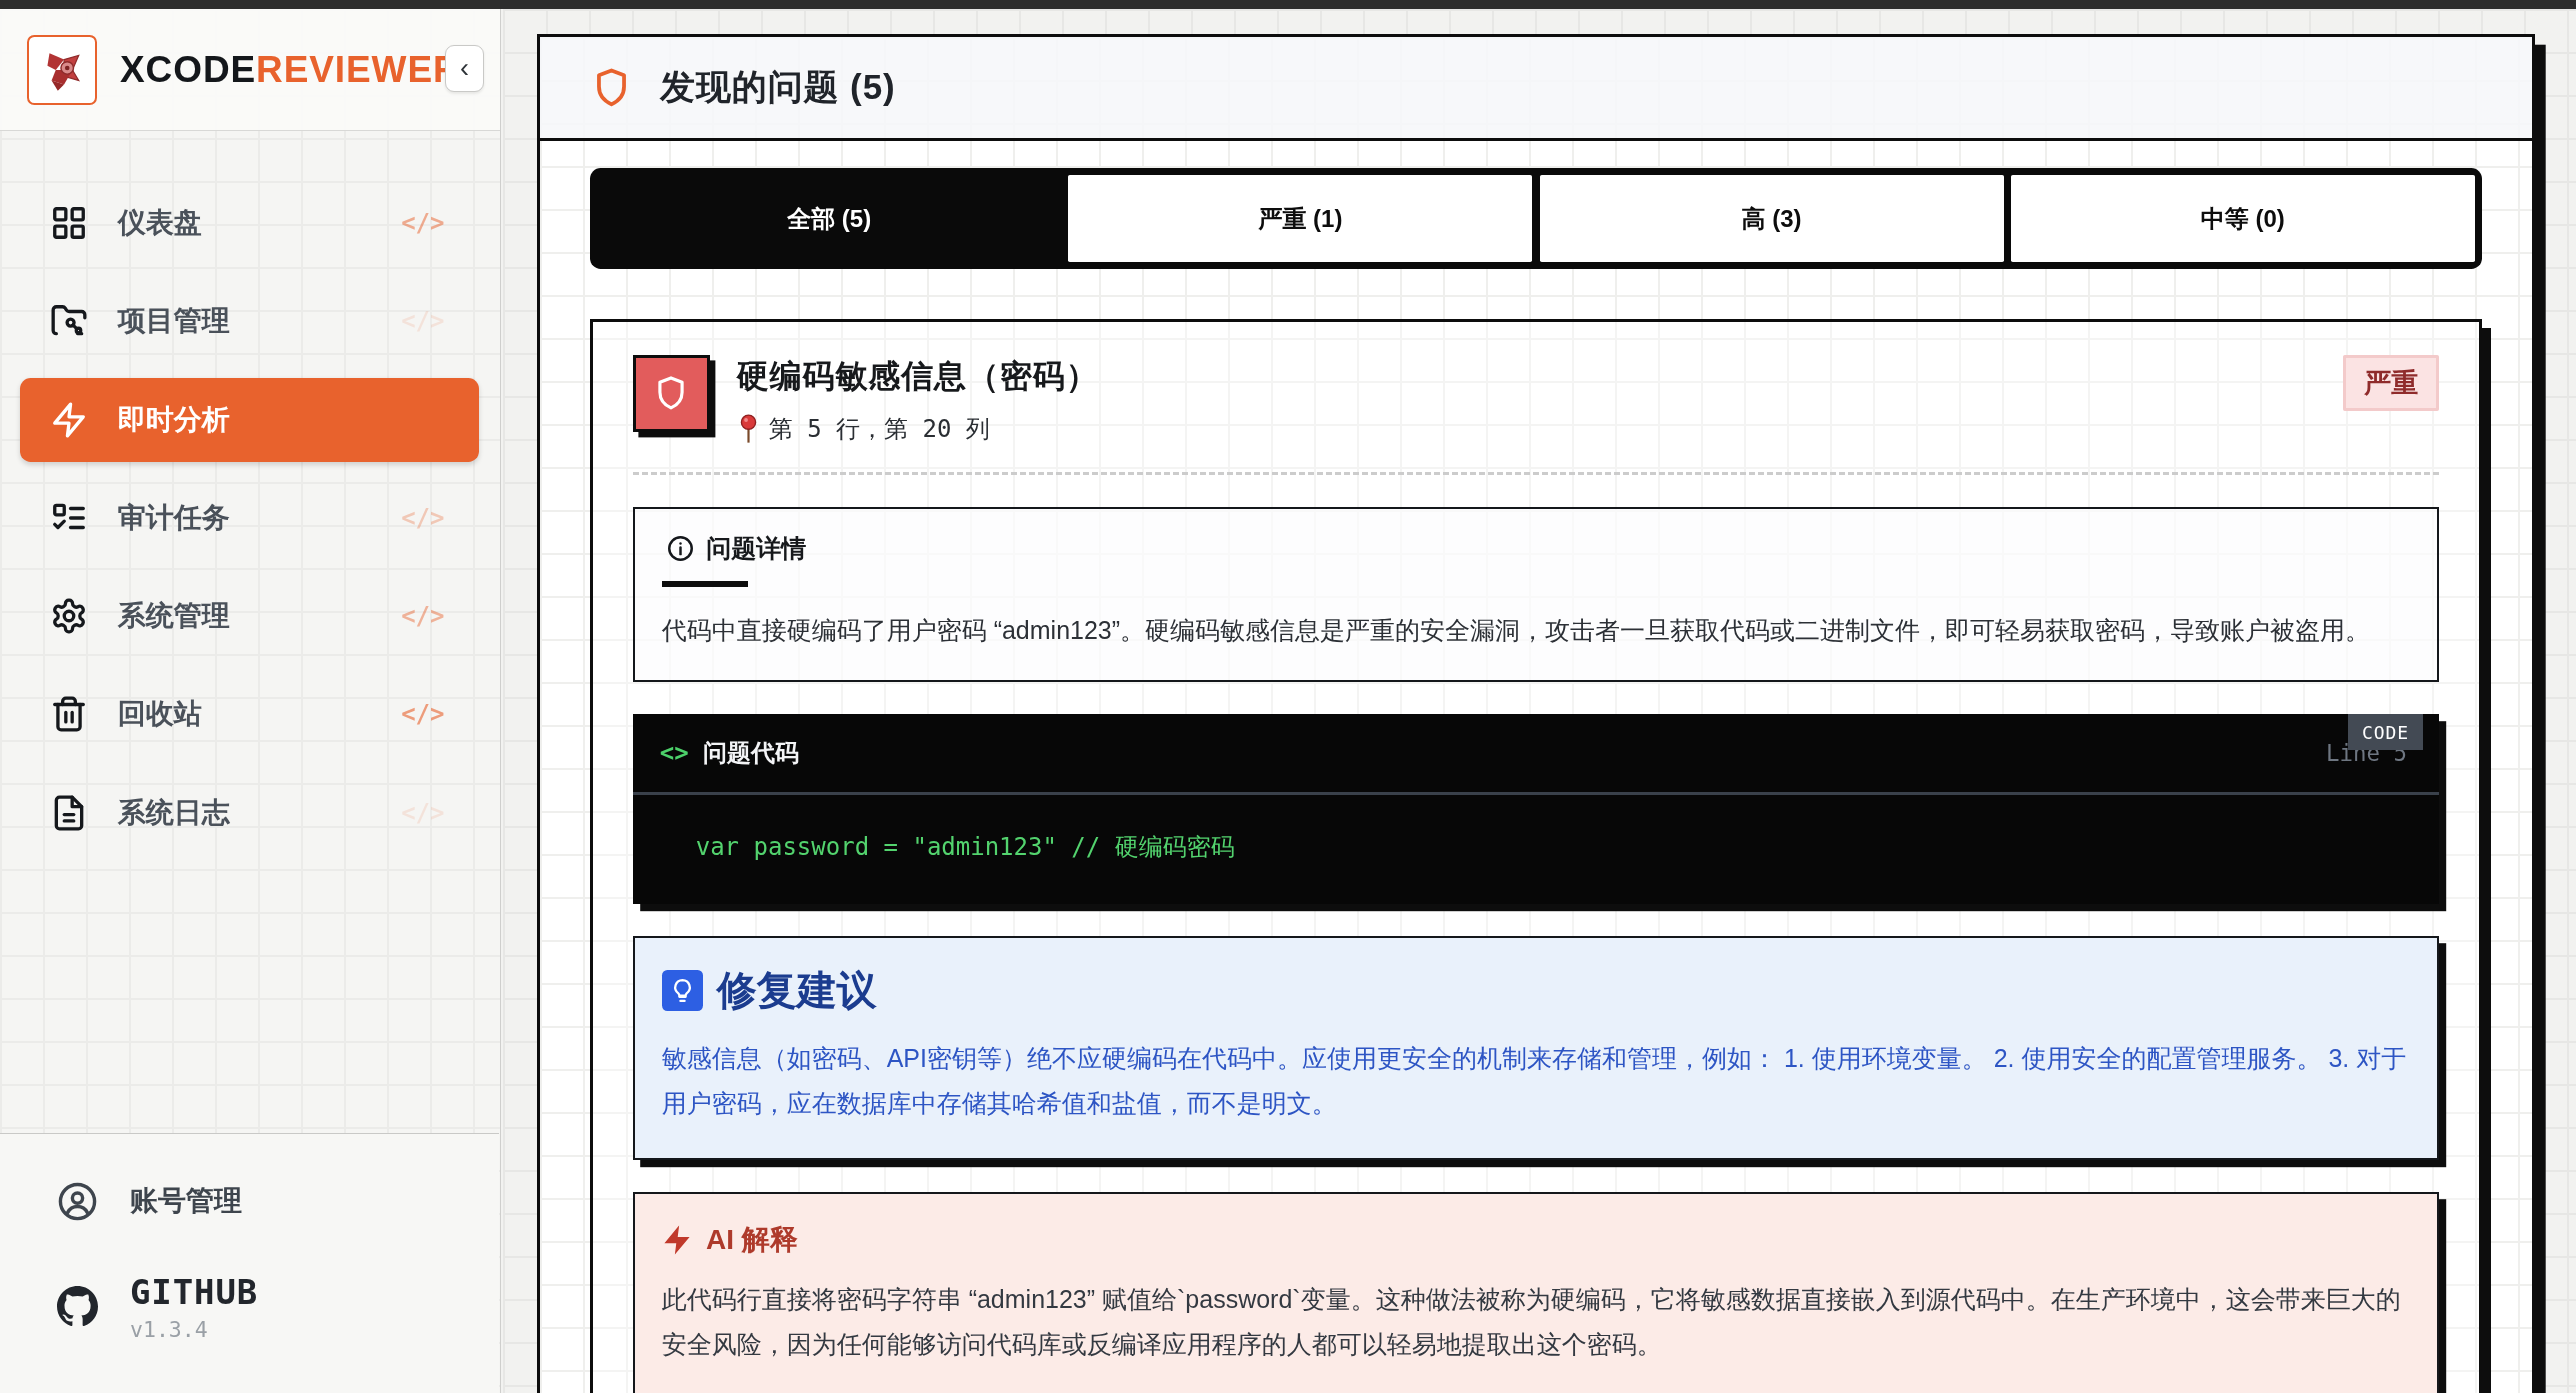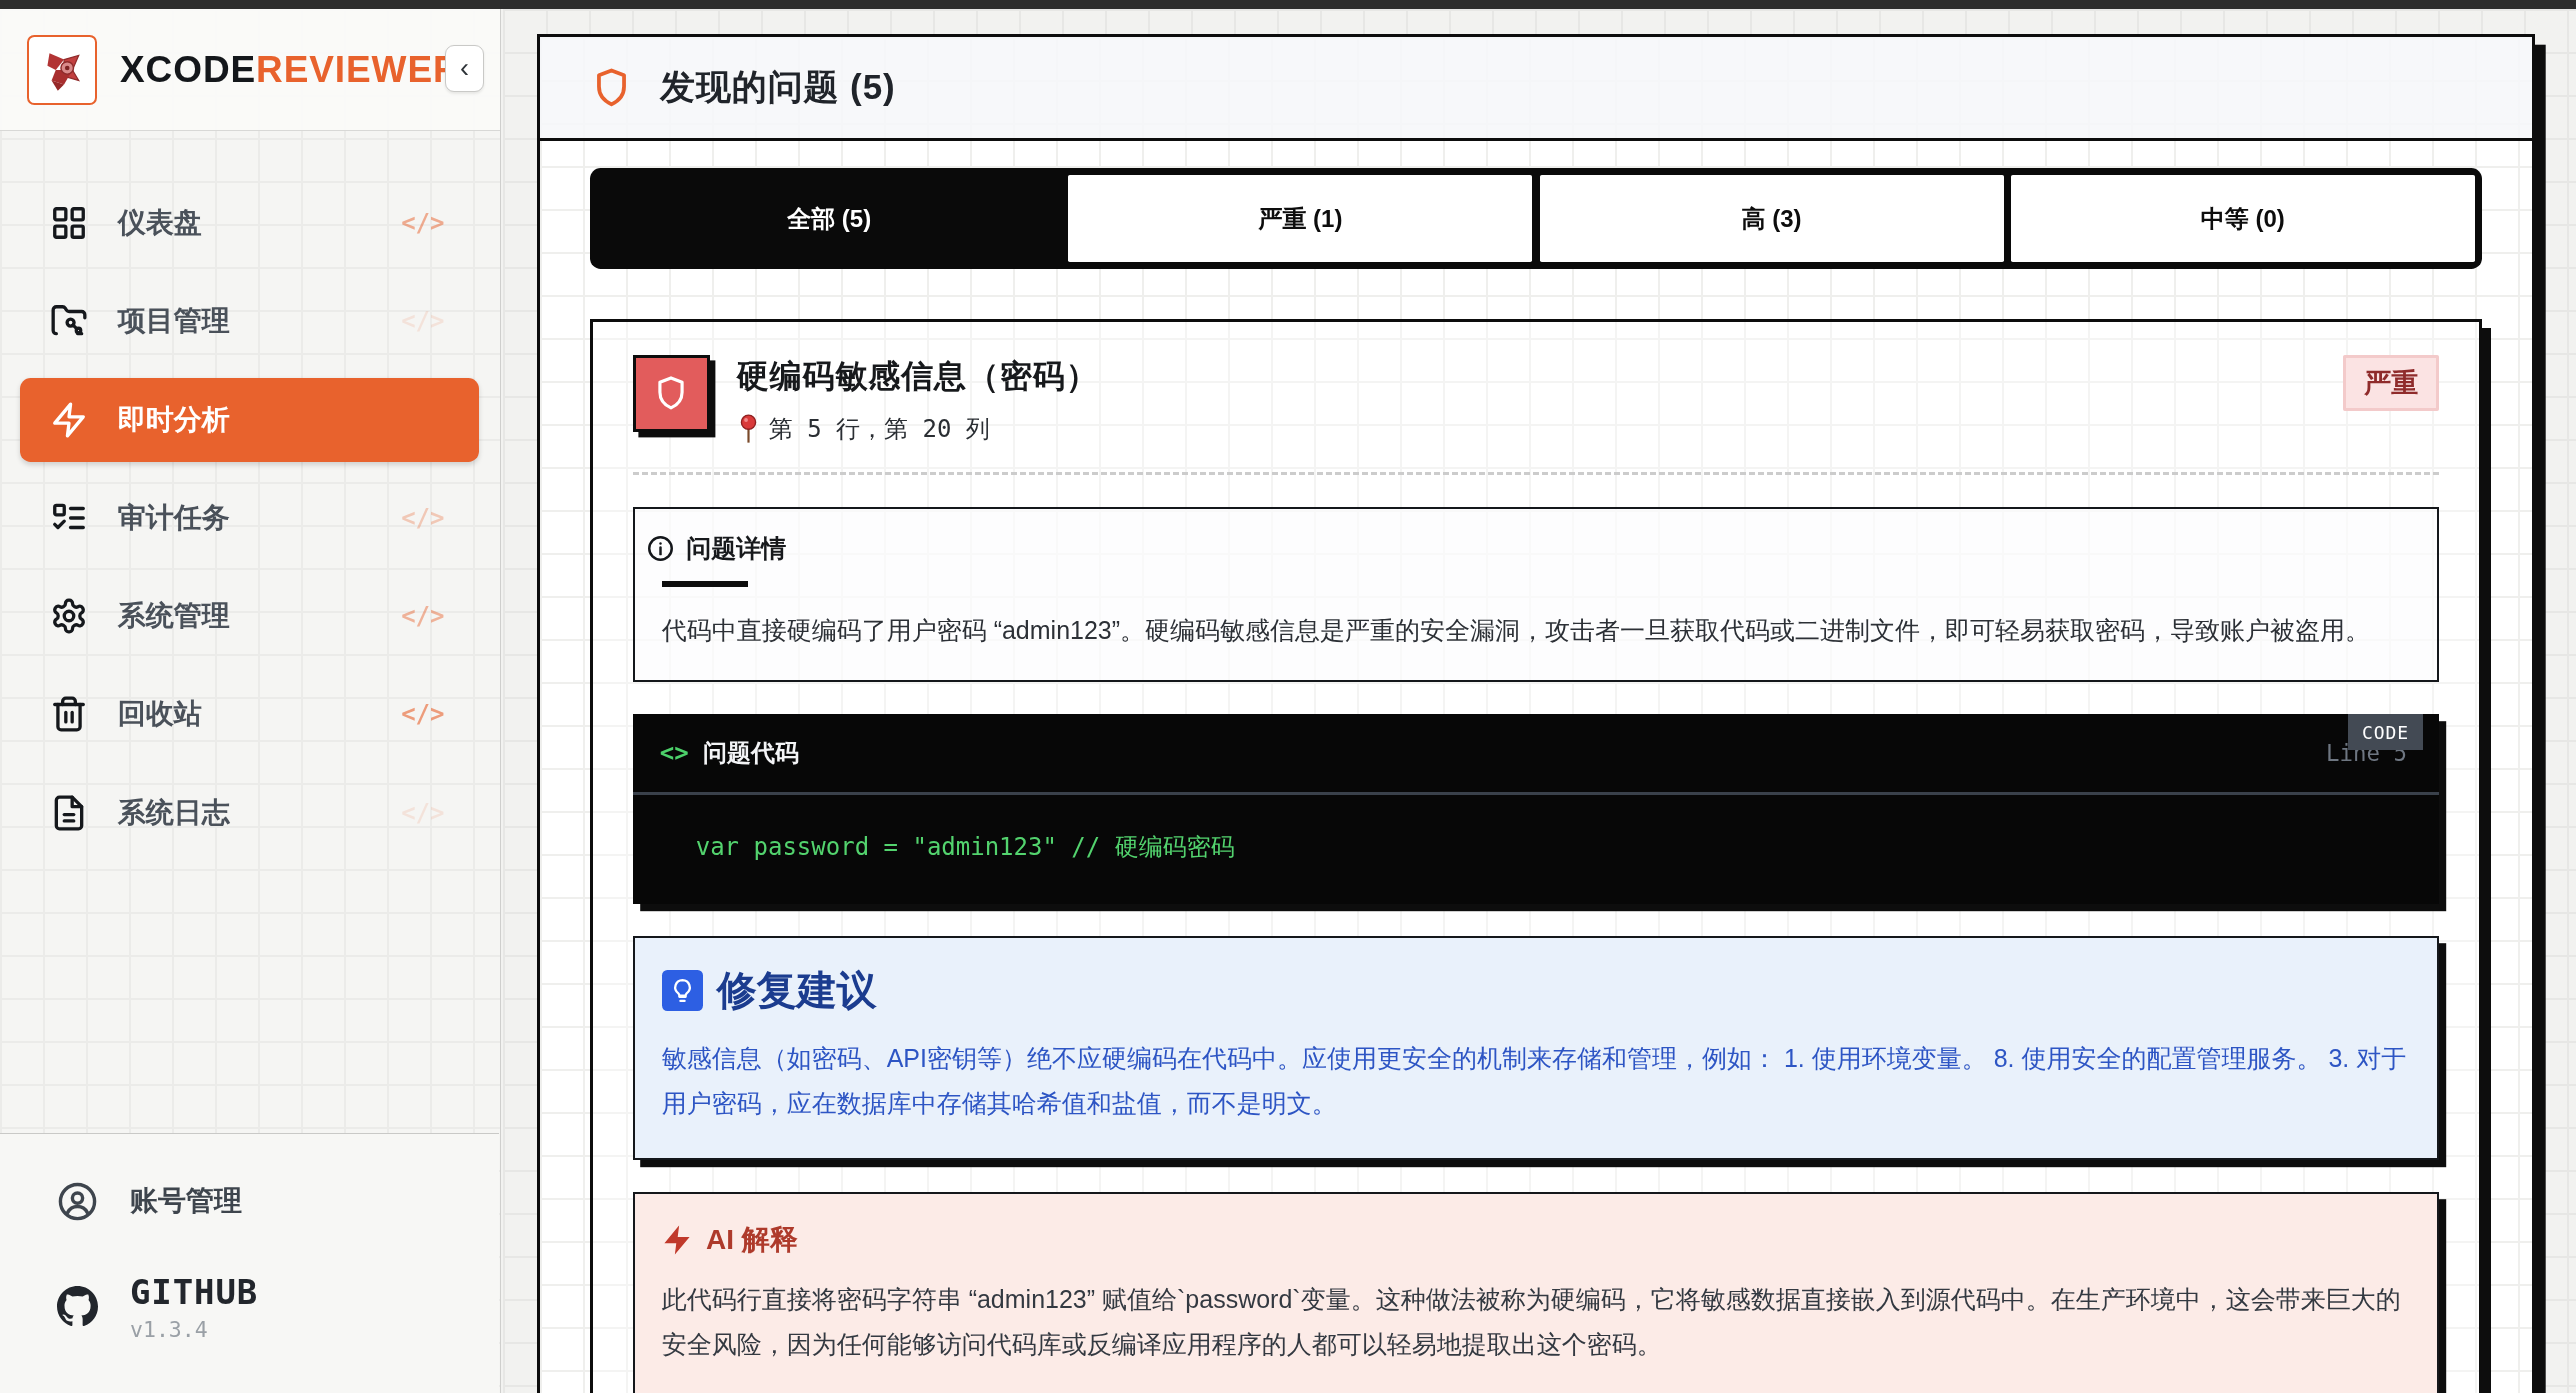--- a/index.html
+++ b/index.html
@@ -90,21 +90,21 @@
   .loc-row { display:flex; align-items:center; margin-top:14.3px; }
   .loc-row svg { width:23px; height:30px; }
   .loc-text { margin-left:9px; font-size:24px; color:#2a2e33; }
   .badge { margin-left:auto; font-size:27px; font-weight:700; padding:7.2px 18px; border-radius:1.8px; white-space:nowrap; }
   .badge-critical { background:#fbe3e3; border:3.6px solid #f3caca; color:#8f2b2b; }
 
   .dashed-sep { border-top:3.6px dashed #cccccc; margin:0 10.7px 32px; }
 
   .sect { margin:0 10.7px 32px; }
   .detail-box { border:2.7px solid #14171b; background:rgba(251,252,254,.6); }
-  .detail-head { display:flex; align-items:center; padding:23px 12px 0; }
+  .detail-head { display:flex; align-items:center; padding:23px 32px 0; }
   .detail-head svg { width:27px; height:27px; stroke:#14171b; fill:none; stroke-width:2.2; }
   .detail-title { margin-left:12.5px; font-size:25px; font-weight:800; color:#17191c; }
   .detail-underline { width:86px; height:6.3px; background:#0d0d0d; margin:16px 0 0 27px; }
   .detail-body { padding:23px 27px 29px; font-size:25px; line-height:1.65; color:#2c3036; }
 
   .code-box { background:#070707; position:relative; box-shadow:7.2px 7.2px 0 #0d0d0d; }
   .code-head { display:flex; align-items:center; padding:23px 27px; }
   .code-angle { color:#4cd06a; font-size:24px; font-weight:700; }
   .code-title { margin-left:14.3px; font-size:24px; font-weight:700; color:#f3f4f6; }
   .code-line { margin-left:auto; font-size:22.4px; color:#6e7681; margin-right:5.4px; }
@@ -322,21 +322,21 @@
           <div class="fix-head">
             <span class="bulb-chip">
               <svg viewBox="0 0 24 24" stroke-linecap="round" stroke-linejoin="round">
                   <path d="M9 18h6"></path>
                   <path d="M10 22h4"></path>
                   <path d="M12 2a7 7 0 0 0-4 12.7c.6.5 1 1.4 1 2.3h6c0-.9.4-1.8 1-2.3A7 7 0 0 0 12 2z"></path>
                 </svg>
             </span>
             <span class="fix-title">修复建议</span>
           </div>
-          <p class="fix-body">敏感信息（如密码、API密钥等）绝不应硬编码在代码中。应使用更安全的机制来存储和管理，例如： 1. 使用环境变量。 8. 使用安全的配置管理服务。 3. 对于用户密码，应在数据库中存储其哈希值和盐值，而不是明文。</p>
+          <p class="fix-body">敏感信息（如密码、API密钥等）绝不应硬编码在代码中。应使用更安全的机制来存储和管理，例如： 1. 使用环境变量。 2. 使用安全的配置管理服务。 3. 对于用户密码，应在数据库中存储其哈希值和盐值，而不是明文。</p>
         </div>
 
         <div class="sect ai-box" style="margin-bottom:7.2px">
           <div class="ai-head">
             <svg viewBox="0 0 24 24">
                 <polygon points="13 2 3 14 12 14 11 22 21 10 12 10 13 2"></polygon>
               </svg>
             <span class="ai-title">AI 解释</span>
           </div>
           <p class="ai-body">此代码行直接将密码字符串 “admin123” 赋值给`password`变量。这种做法被称为硬编码，它将敏感数据直接嵌入到源代码中。在生产环境中，这会带来巨大的安全风险，因为任何能够访问代码库或反编译应用程序的人都可以轻易地提取出这个密码。</p>

